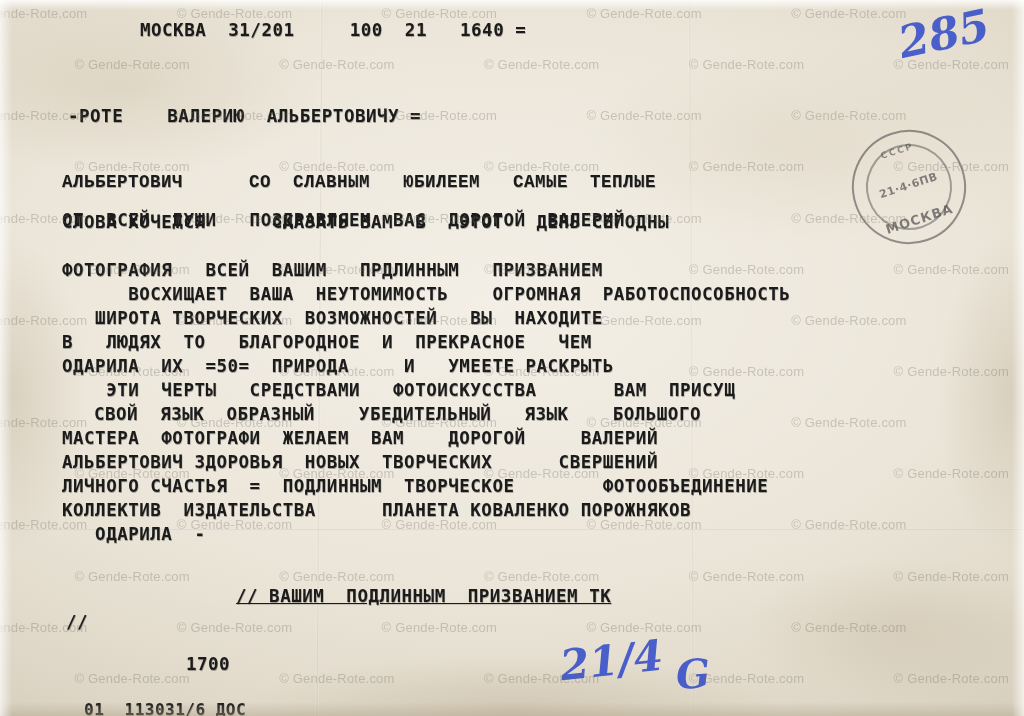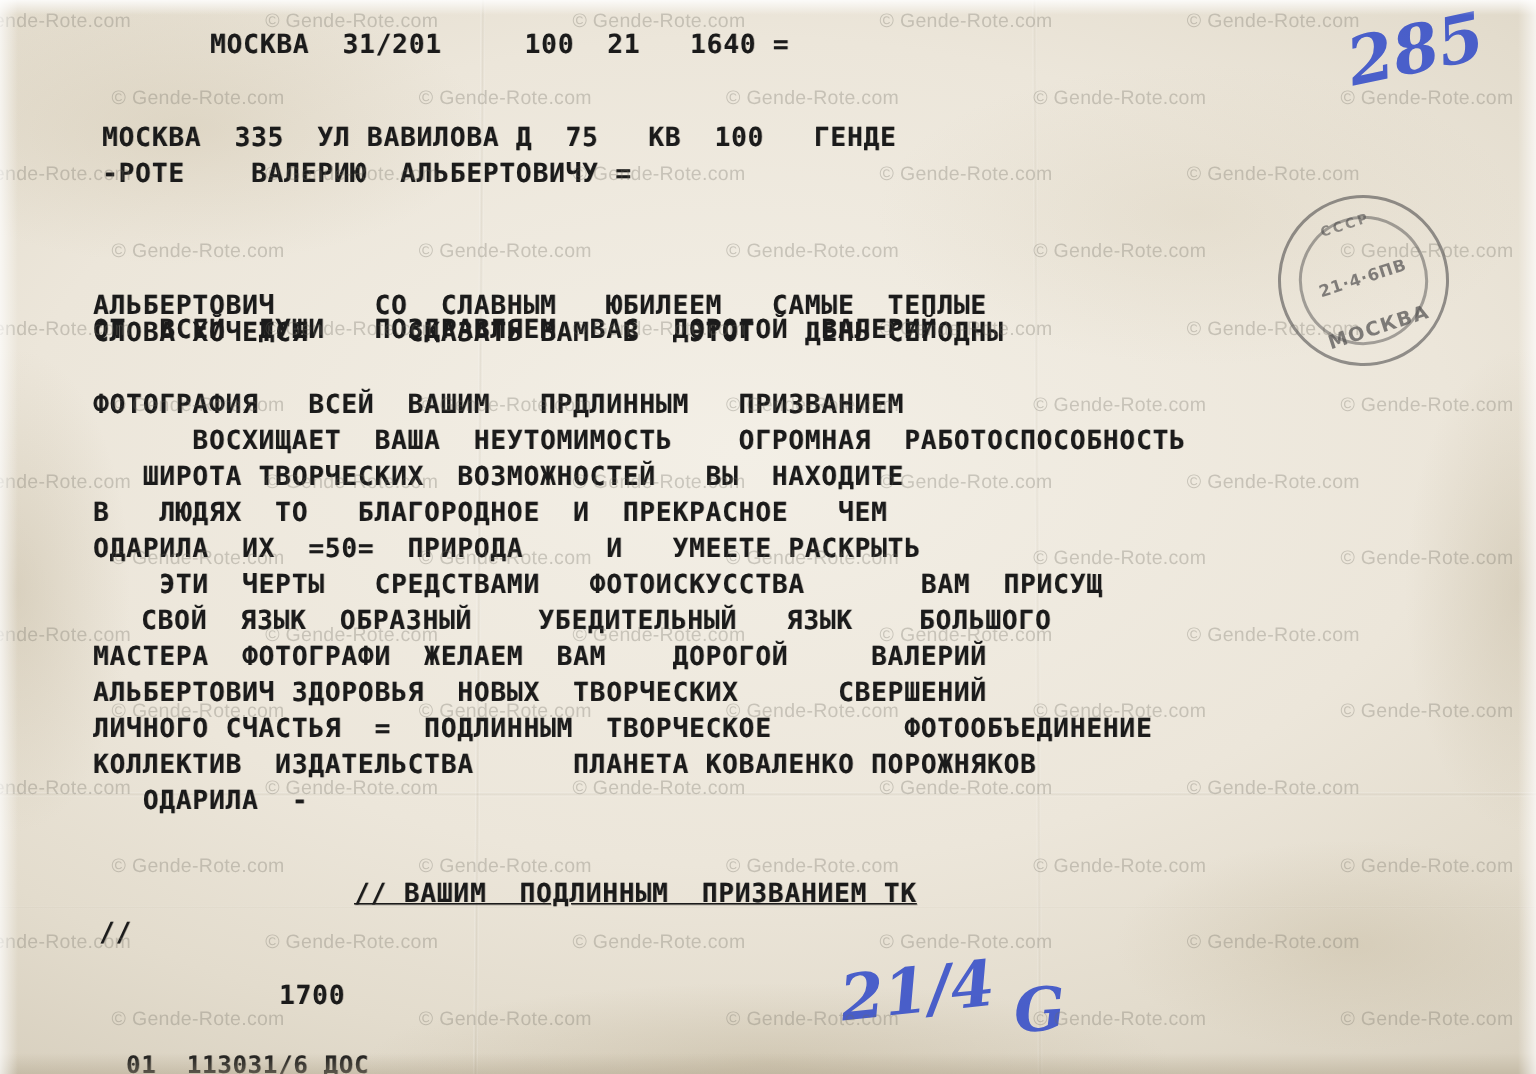--- a/index.html
+++ b/index.html
@@ -171,25 +171,24 @@
 
   <div class="crease" id="crease-v1"></div>
   <div class="crease" id="crease-v2"></div>
   <div class="crease" id="crease-h1"></div>
   <div class="crease" id="crease-h2"></div>
 
   <div id="telegram-text">
 
     <div class="line" style="left:140px; top:20px;">МОСКВА  31/201     100  21   1640 =</div>
 
-    <div class="line" style="left:68px; top:82px;">МОСКВА  335  УЛ ВАВИЛОВА Д  75   КВ  100   ГЕНДЕ</div>
     <div class="line" style="left:68px; top:106px;">-РОТЕ    ВАЛЕРИЮ  АЛЬБЕРТОВИЧУ =</div>
 
     <div class="line" style="left:62px; top:164px;margin-top:46px;">ОТ  ВСЕЙ  ДУШИ   ПОЗДРАВЛЯЕМ  ВАС  ДОРОГОЙ  ВАЛЕРИЙ</div>
-    <div class="line" style="left:62px; top:194px;">АЛЬБЕРТОВИЧ      СО  СЛАВНЫМ   ЮБИЛЕЕМ   САМЫЕ  ТЕПЛЫЕ</div>
+    <div class="line" style="left:62px; top:172px;font-family:Liberation Mono, monospace;">АЛЬБЕРТОВИЧ      СО  СЛАВНЫМ   ЮБИЛЕЕМ   САМЫЕ  ТЕПЛЫЕ</div>
     <div class="line" style="left:62px; top:212px;">СЛОВА ХОЧЕТСЯ      СКАЗАТЬ ВАМ  В   ЭТОТ   ДЕНЬ СЕГОДНЫ</div>
     <div class="line" style="left:62px; top:260px;">ФОТОГРАФИЯ   ВСЕЙ  ВАШИМ   ПРДЛИННЫМ   ПРИЗВАНИЕМ</div>
     <div class="line" style="left:62px; top:308px;">   ШИРОТА ТВОРЧЕСКИХ  ВОЗМОЖНОСТЕЙ   ВЫ  НАХОДИТЕ</div>
     <div class="line" style="left:62px; top:284px;">      ВОСХИЩАЕТ  ВАША  НЕУТОМИМОСТЬ    ОГРОМНАЯ  РАБОТОСПОСОБНОСТЬ</div>
     <div class="line" style="left:62px; top:332px;">В   ЛЮДЯХ  ТО   БЛАГОРОДНОЕ  И  ПРЕКРАСНОЕ   ЧЕМ</div>
     <div class="line" style="left:62px; top:356px;">ОДАРИЛА  ИХ  =50=  ПРИРОДА     И   УМЕЕТЕ РАСКРЫТЬ</div>
     <div class="line" style="left:62px; top:380px;">    ЭТИ  ЧЕРТЫ   СРЕДСТВАМИ   ФОТОИСКУССТВА       ВАМ  ПРИСУЩ</div>
     <div class="line" style="left:62px; top:404px;margin-left:32px;">СВОЙ  ЯЗЫК  ОБРАЗНЫЙ    УБЕДИТЕЛЬНЫЙ   ЯЗЫК    БОЛЬШОГО</div>
     <div class="line" style="left:62px; top:428px;">МАСТЕРА  ФОТОГРАФИ  ЖЕЛАЕМ  ВАМ    ДОРОГОЙ     ВАЛЕРИЙ</div>
     <div class="line" style="left:62px; top:452px;">АЛЬБЕРТОВИЧ ЗДОРОВЬЯ  НОВЫХ  ТВОРЧЕСКИХ      СВЕРШЕНИЙ</div>

